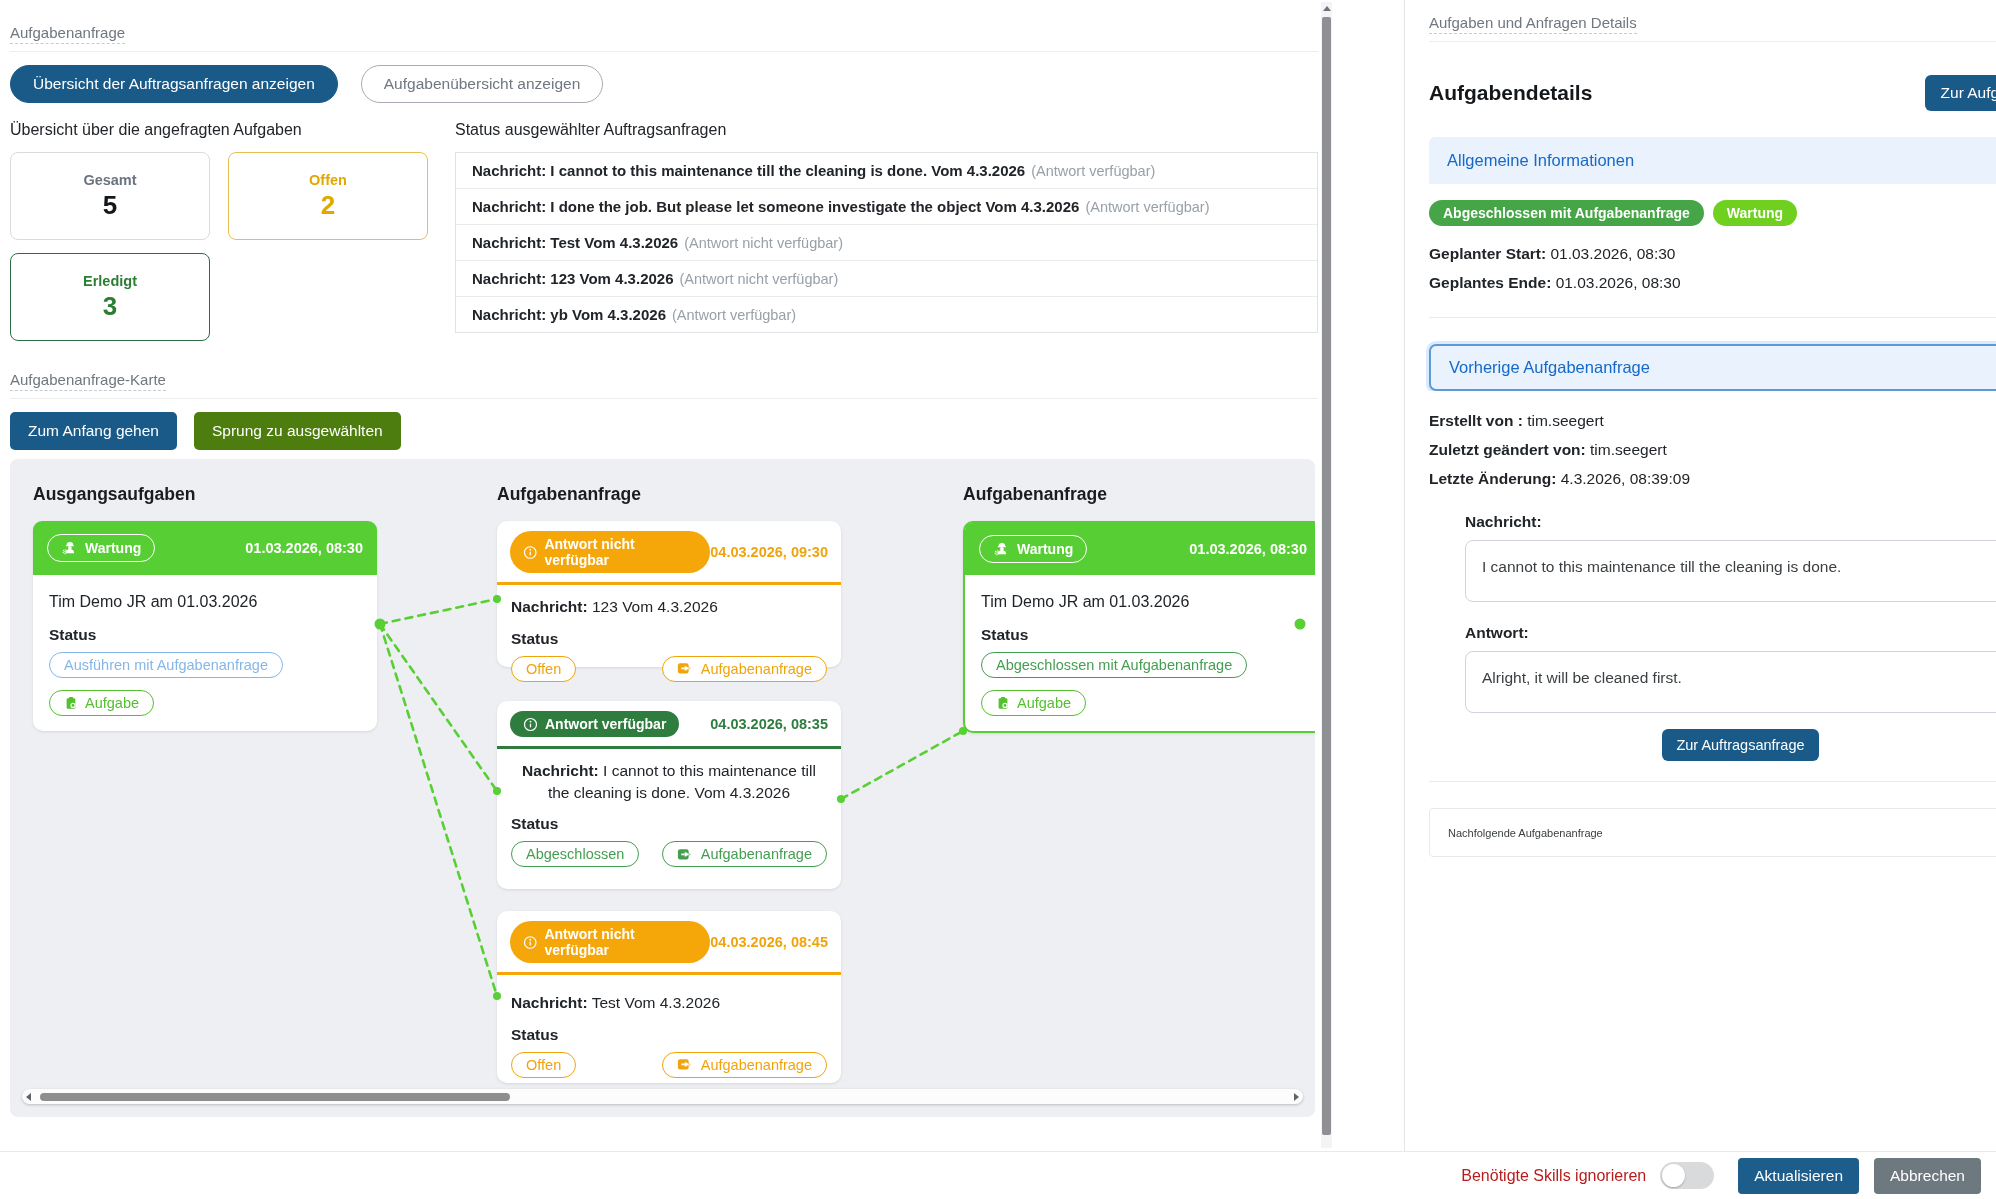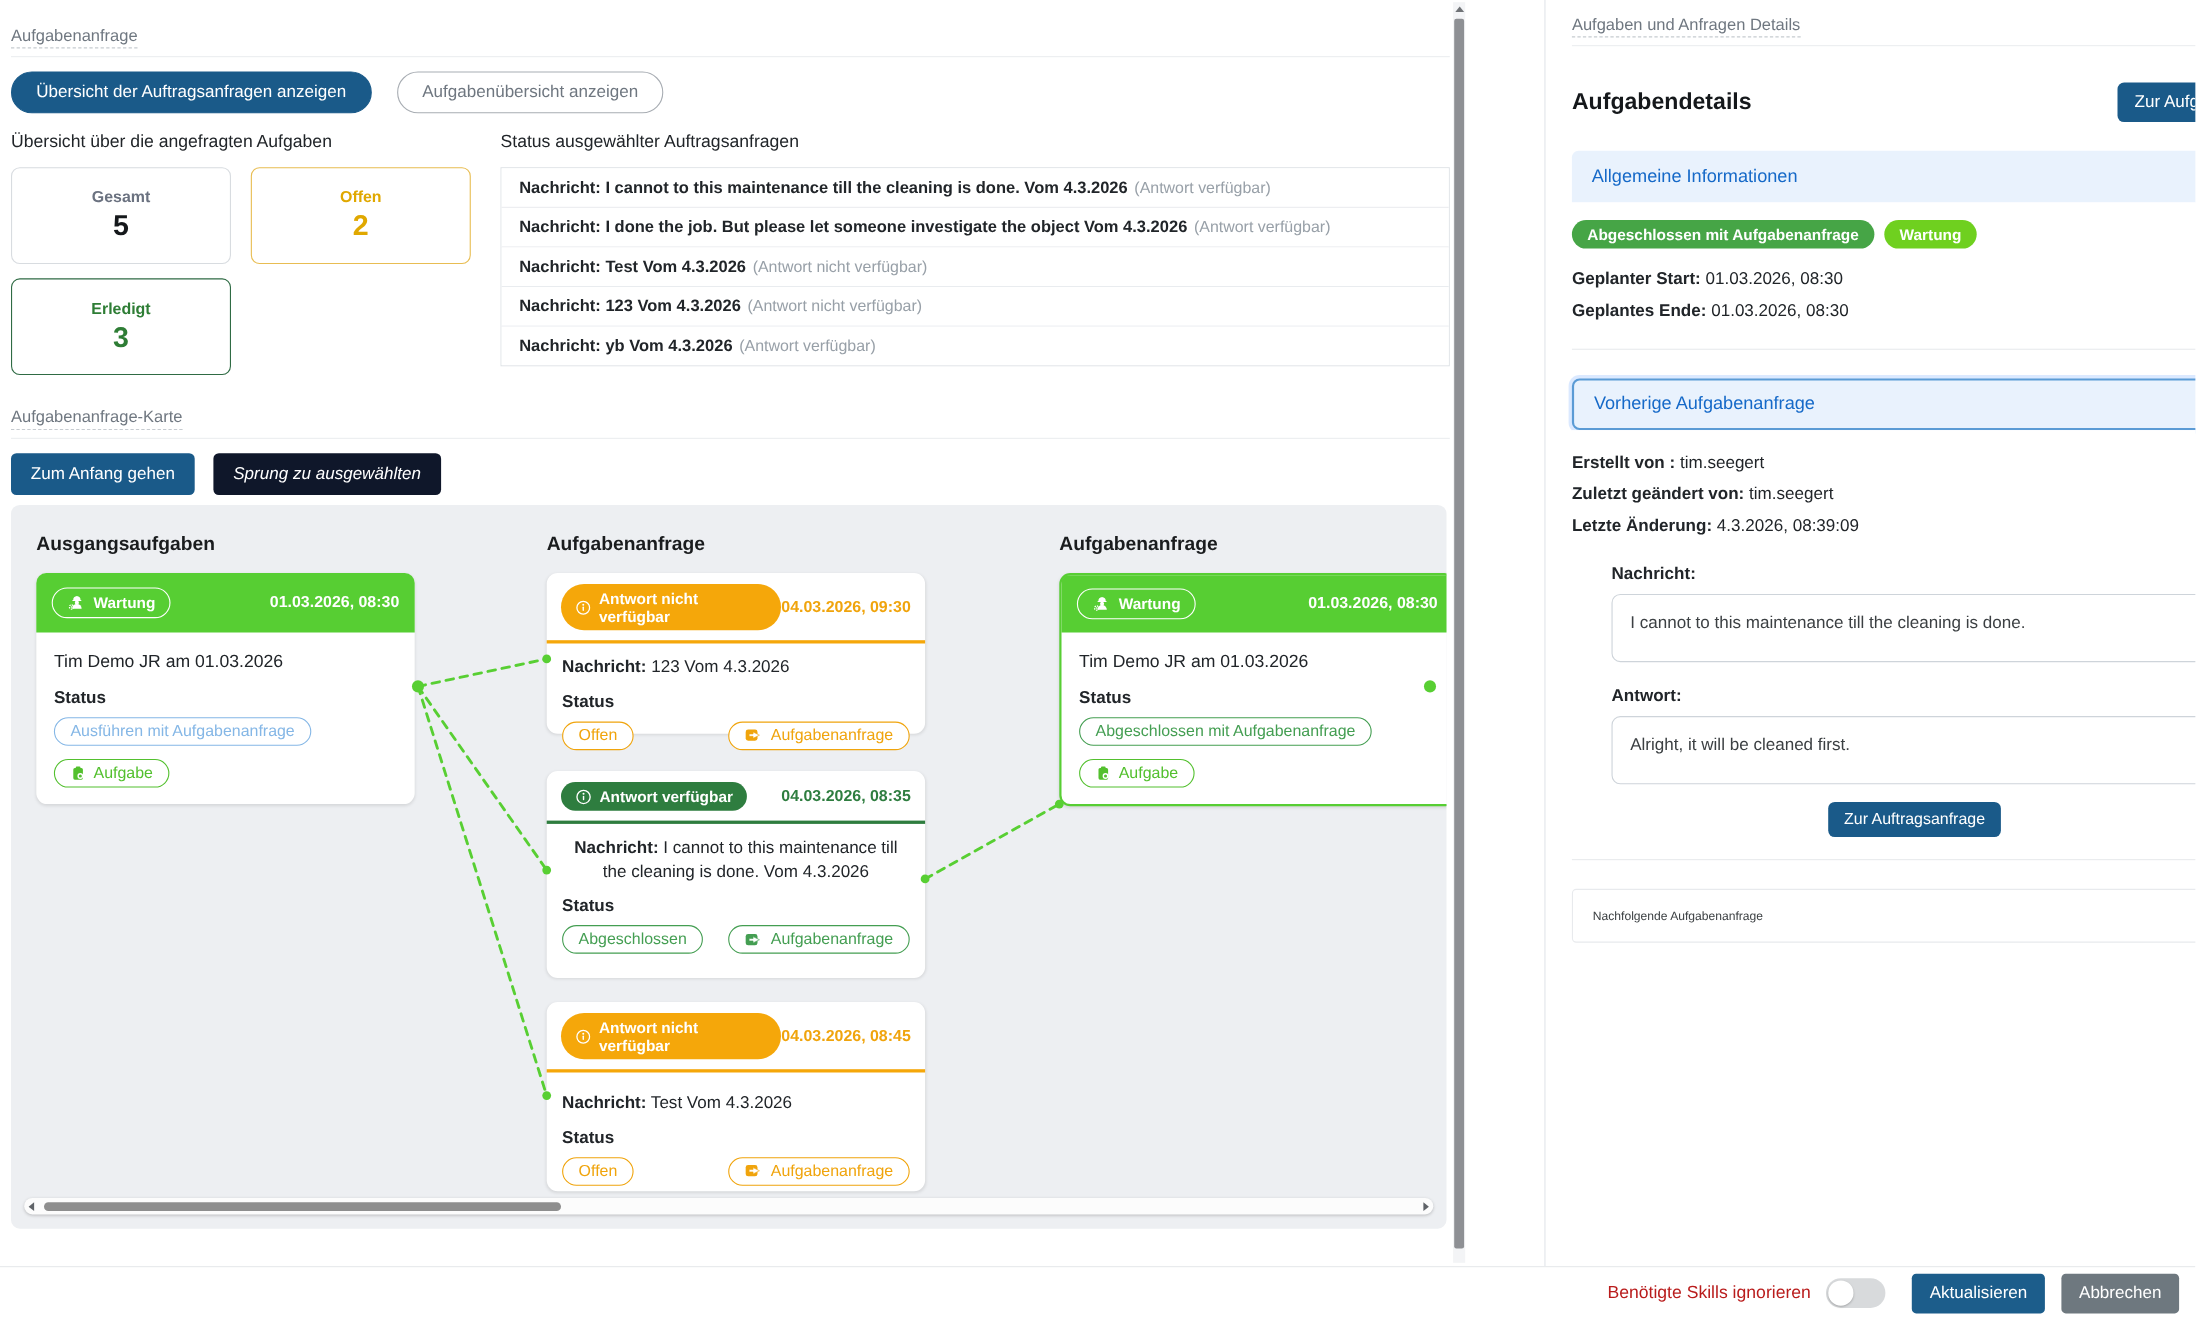--- a/index.html
+++ b/index.html
@@ -41,21 +41,21 @@
   .status-list { margin-top:13px; border:1px solid #dfe3e7; background:#fff; }
   .status-row { padding:9px 16px; border-bottom:1px solid #e9ecef; font-size:15px; cursor:pointer; background:#fff; }
   .status-row:last-child { border-bottom:none; }
   .status-msg { font-weight:700; color:#212529; }
   .status-note { color:#98a0a8; font-weight:400; margin-left:6px; font-size:14.5px; }
 
   .map-title { margin-top:30px; }
   .map-btns { margin-top:13px; display:flex; gap:17px; }
   .map-btn { border-radius:5px; padding:10px 18px; font-size:15.5px; }
   .map-btn.blue { background:#1a5a89; }
-  .map-btn.gray { background:#0f172a;font-style:italic; }
+  .map-btn.gray { background:#4d7c0f; }
 
   .canvas { position:relative; margin-top:9px; width:1305px; height:658px; background:#edeff2;
             border-radius:8px; overflow:hidden; }
   .col-title { position:absolute; font-size:17.5px; font-weight:700; color:#1a1c1e; }
 
   .node-card { position:absolute; background:#fff; border-radius:10px; box-shadow:0 1px 3px rgba(0,0,0,.10); z-index:2; cursor:pointer; }
   .gr-head { height:54px; background:#57ce33; border-radius:9px 9px 0 0; display:flex; align-items:center; padding:0 14px; }
   .type-pill { border:1.5px solid #fff; color:#fff; font-weight:700; font-size:14px; padding:5px 13px; }
   .head-date { margin-left:auto; color:#fff; font-weight:700; font-size:14.5px; white-space:nowrap; }
   .node-body { padding:13px 16px 0; }

